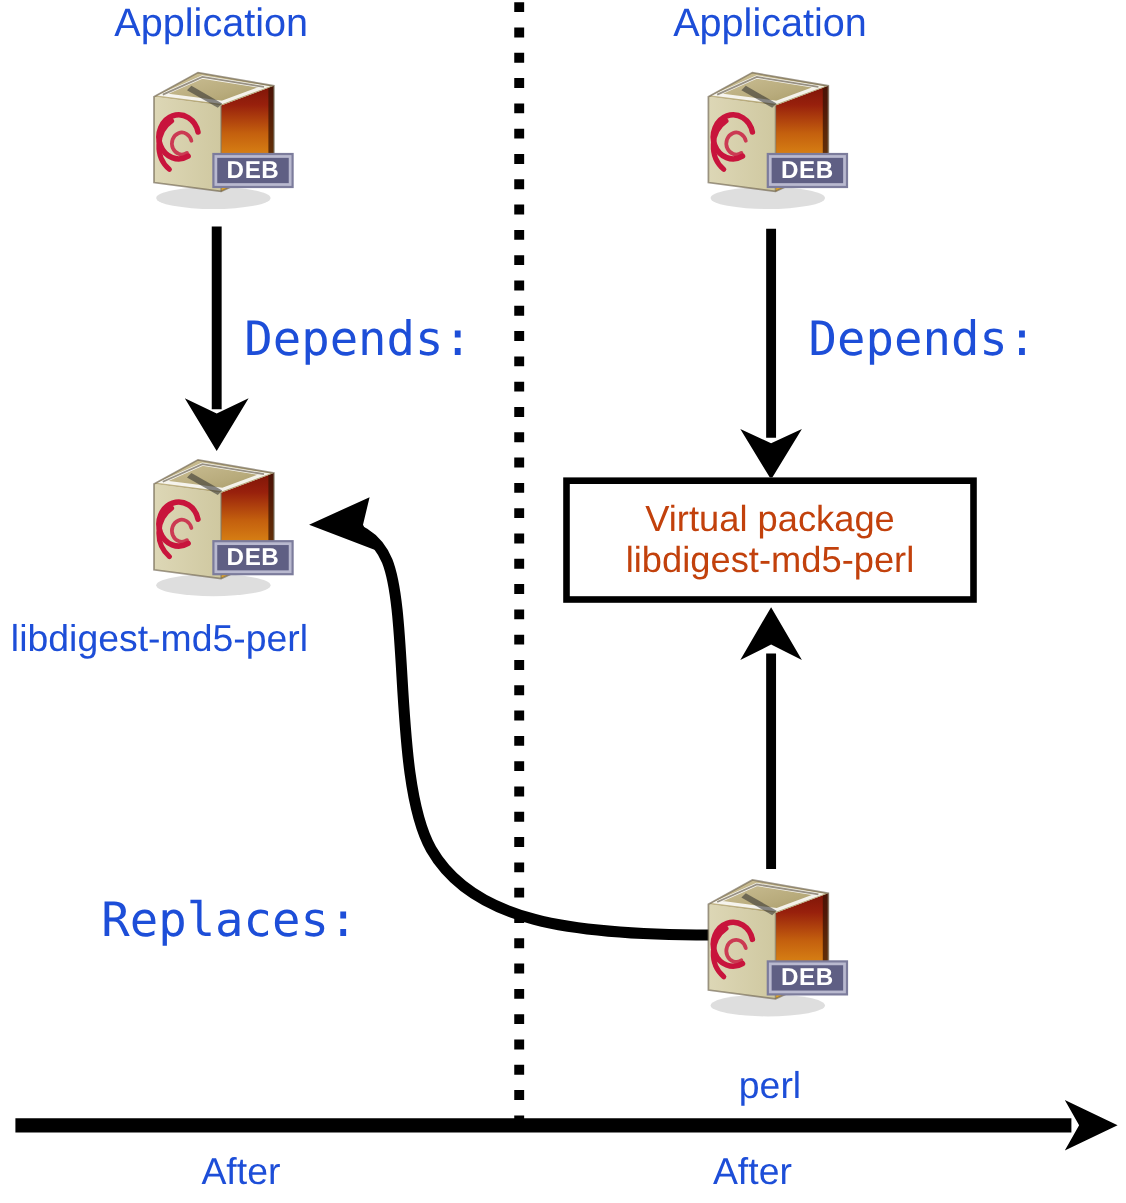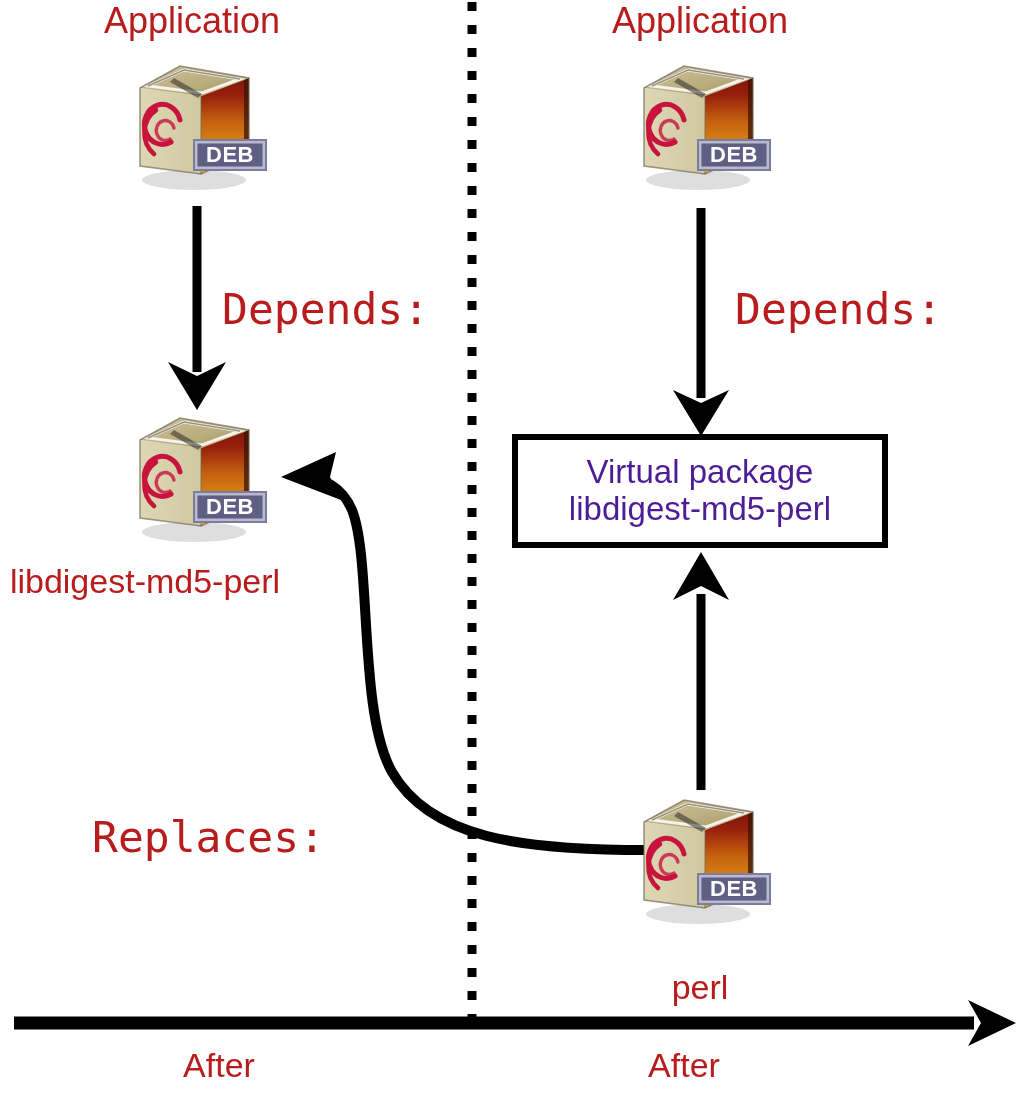--- a/index.html
+++ b/index.html
@@ -20,21 +20,21 @@
   }
   #vector-layer {
     position: absolute;
     left: 0;
     top: 0;
     width: 1024px;
     height: 1094px;
   }
   .lbl {
     position: absolute;
-    color: #b91c1c;
+    color: #1d4ed8;
     white-space: pre;
     line-height: 1.05;
   }
   .sans {
     font-family: "Liberation Sans", sans-serif;
   }
   .mono {
     font-family: "DejaVu Sans Mono", "Liberation Mono", monospace;
     margin-top: 21px;
   }
@@ -54,21 +54,21 @@
     box-sizing: border-box;
     display: flex;
     flex-direction: column;
     align-items: center;
     justify-content: center;
     line-height: 1.12;
   }
   #vpkg-box span {
     font-family: "Liberation Sans", sans-serif;
     font-size: 33px;
-    color: #4c1d95;
+    color: #c2410c;
     white-space: pre;
     text-align: center;
   }
 </style>
 </head>
 <body>
 
 <div id="stage">
 
   <svg id="vector-layer" viewBox="0 0 1024 1094">

